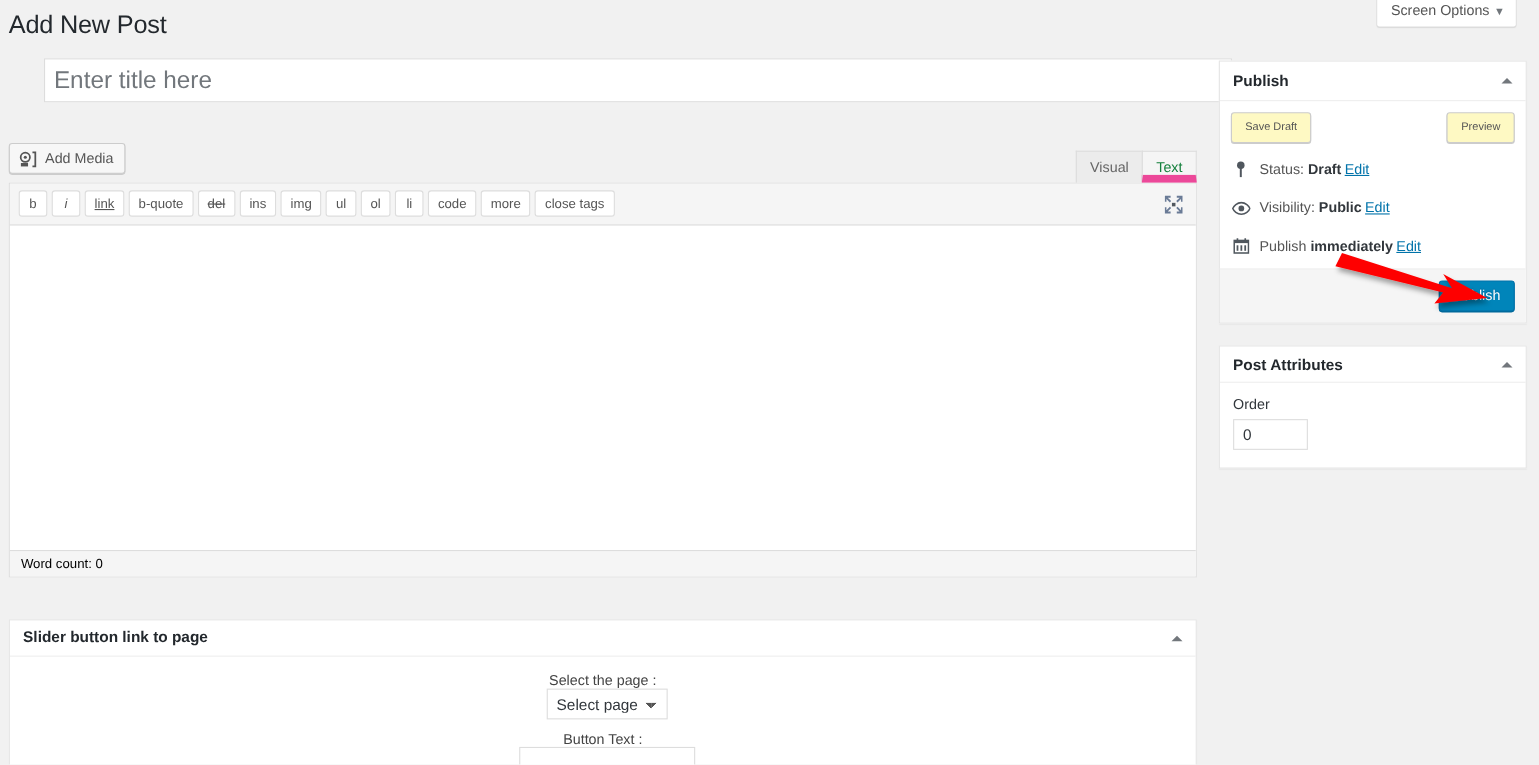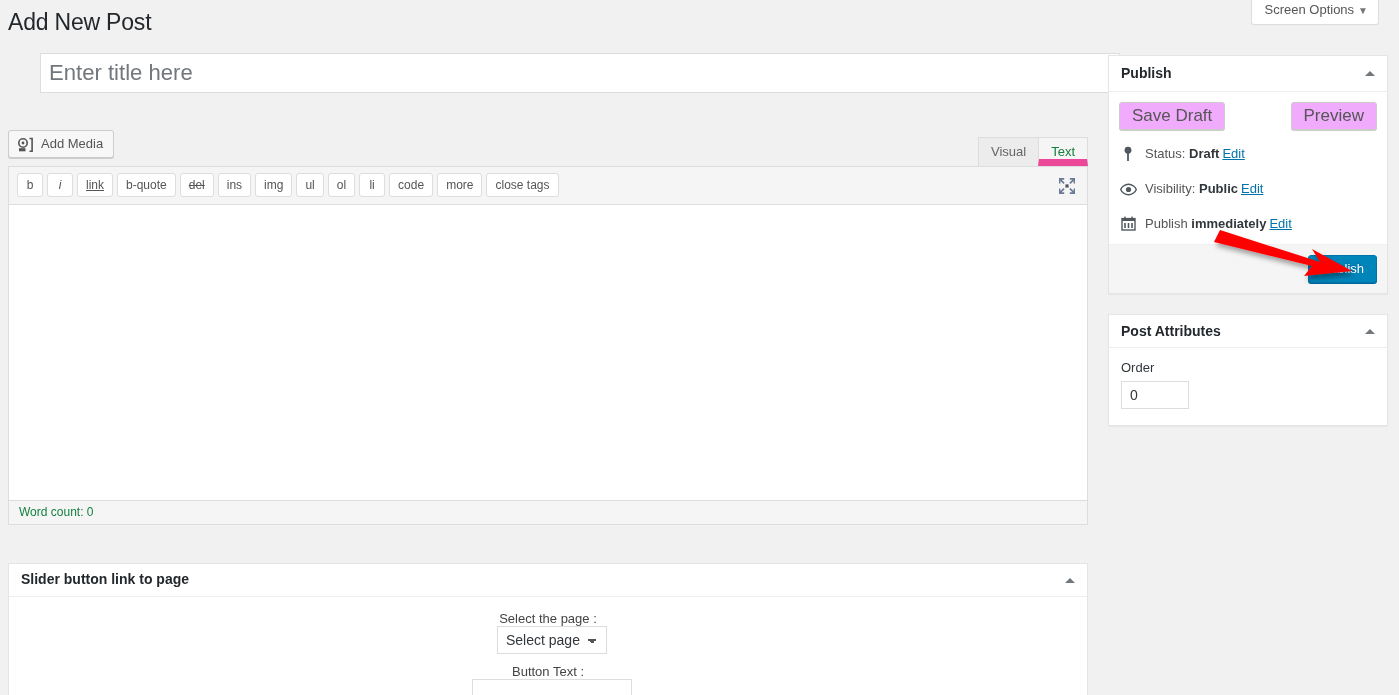--- a/index.html
+++ b/index.html
@@ -128,21 +128,21 @@
     width: 20px; height: 20px;
     cursor: pointer;
   }
   .editor-content {
     height: 295px; background: #fff;
   }
   .editor-statusbar {
     background: #f5f5f5;
     border-top: 1px solid #ddd;
     padding: 4px 10px 5px;
-    font-size: 12px; color: #15803d;
+    font-size: 12px; color: #000000;
     height: 24px;
     line-height: 15px;
   }
 
   
   .slider-box {
     position: absolute; left: 8px; top: 563px; width: 1080px;
     background: #fff; border: 1px solid #e5e5e5;
     box-shadow: 0 1px 1px rgba(0,0,0,.04);
   }
@@ -192,22 +192,22 @@
   .postbox {
     background: #fff; border: 1px solid #e5e5e5;
     box-shadow: 0 1px 1px rgba(0,0,0,.04);
     margin-bottom: 20px;
   }
   .postbox-header.pub { height: 36px; }
 
   .submit-area { padding: 10px 10px 10px; position: relative; }
   .minor-pub { display: flex; justify-content: space-between; align-items: center; }
   .btn-secondary {
-    background: #f0abfc; border: 1px solid #ccc; border-radius: 3px;
-    color: #555; font-size: 17px; line-height: 26px;
+    background: #fef9c3; border: 1px solid #ccc; border-radius: 3px;
+    color: #555; font-size: 10px; line-height: 26px;
     height: 28px; padding: 0 12px;
     cursor: pointer; box-shadow: 0 1px 0 #ccc;
     font-family: "Liberation Sans", sans-serif;
   }
   .misc-row {
     display: flex; align-items: center; gap: 8px;
     margin-top: 14px; font-size: 13px; color: #555;
     line-height: 1.6;
   }
   .misc-row .dash { width: 18px; display: inline-flex; justify-content: center; }

